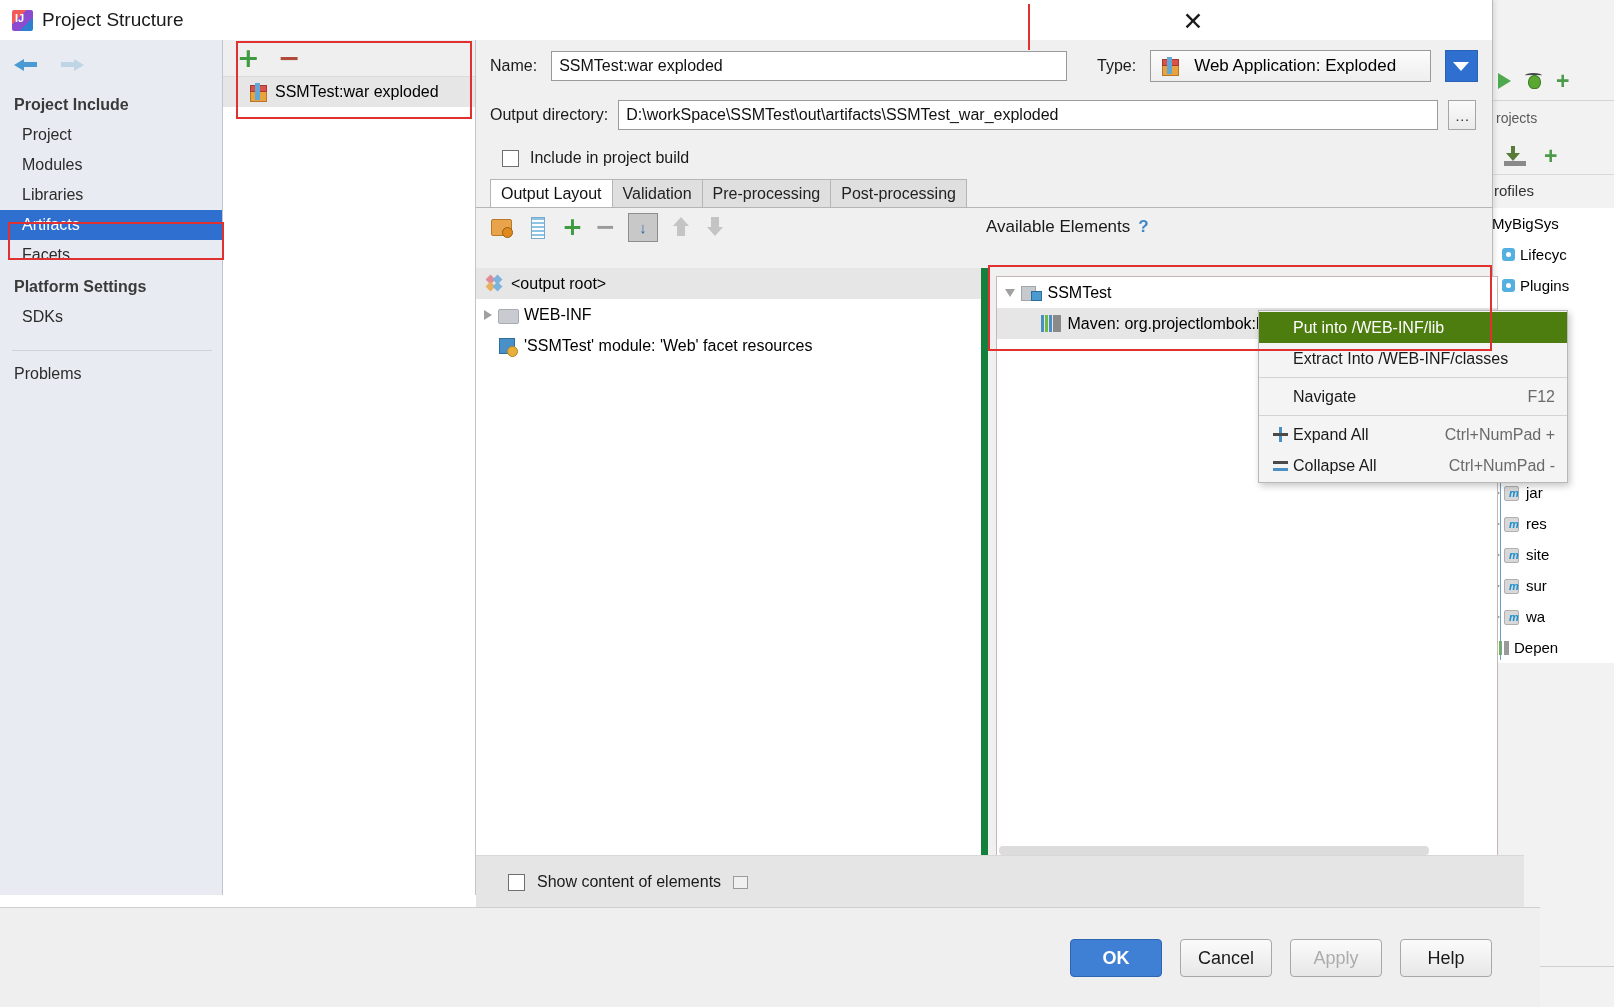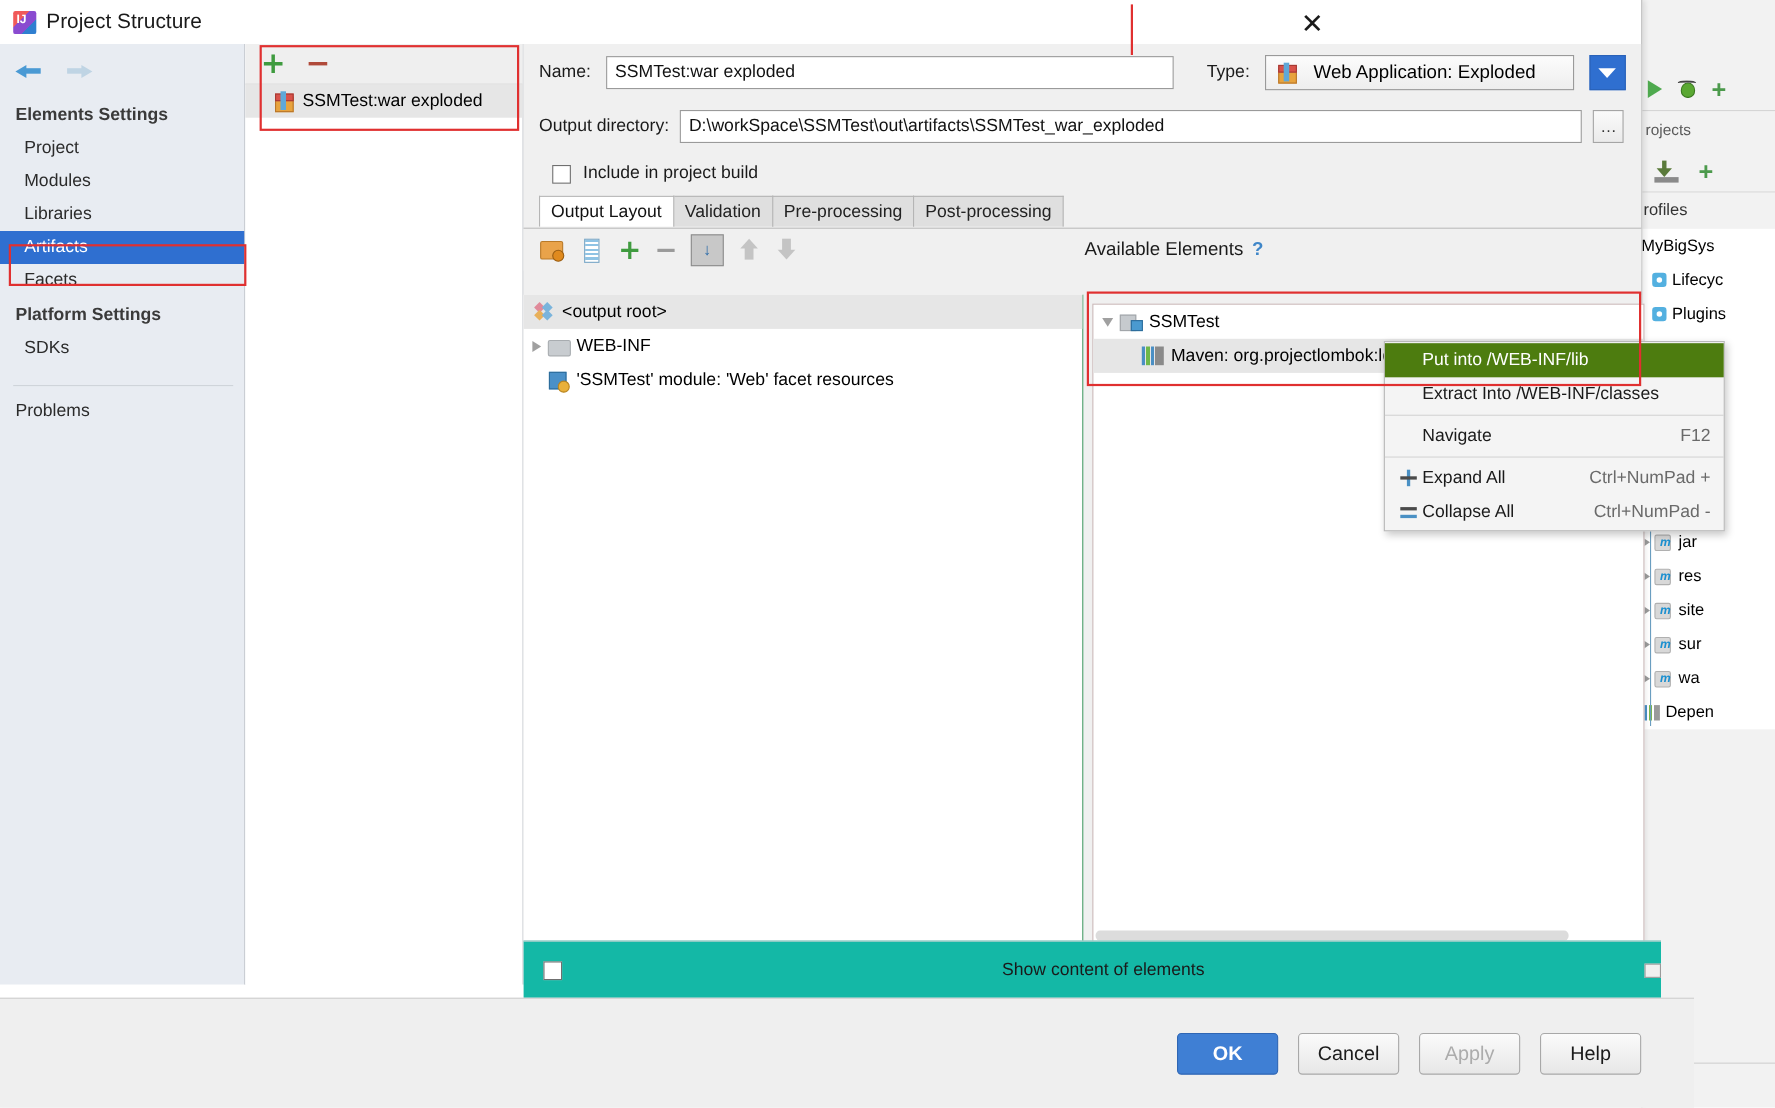--- a/index.html
+++ b/index.html
@@ -355,21 +355,21 @@
     box-sizing: border-box;
   }
   .cbx {
     width: 17px; height: 17px; border: 1px solid #6f6f6f;
     background: #ffffff; display: inline-block; flex: none;
     box-sizing: border-box; cursor: pointer;
   }
 
   
   .tabs {
-    display: flex; align-items: flex-start;
+    display: flex; align-items: center;
     padding-left: 14px; height: 29px;
     border-bottom: 1px solid #b5b5b5;
   }
   .tab {
     height: 28px; line-height: 28px; padding: 0 10px;
     font-size: 16px; cursor: pointer;
     border: 1px solid #b5b5b5; border-bottom: none;
     background: #dfdfdf; color: #222;
     margin-right: -1px; box-sizing: border-box;
   }
@@ -451,21 +451,21 @@
   }
 
   
   .tree-wrap {
     position: absolute; left: 0; top: 228px;
     width: 1016px; height: 588px;
     display: flex;
   }
   .tree-left {
     width: 508px; background: #ffffff; position: relative;
-    border-right: 1px solid #15803d;
+    border-right: 7px solid #15803d;
   }
   .tree-right {
     width: 508px; background: #f0f0f0; position: relative;
   }
   .tree-right-inner {
     position: absolute; left: 8px; top: 8px;
     width: 500px; height: 580px;
     background: #ffffff;
     border: 1px solid #c9b7b7;
   }
@@ -549,25 +549,24 @@
   .hscroll {
     position: absolute; left: 2px; bottom: 2px;
     width: 430px; height: 9px;
     background: #dcdcdc; border-radius: 4px; cursor: pointer;
   }
 
   
   .bottom-strip {
     position: absolute; left: 476px; top: 855px;
     width: 1016px; height: 52px;
-    background: #14b8a6;
+    background: #e5e5e5;
     border-top: 1px solid #d8d8d8;
     display: flex; align-items: center; gap: 12px;
-    padding-left: 18px;
-    justify-content: space-between;
+    padding-left: 32px;
   }
   .small-box {
     width: 15px; height: 13px; border: 1px solid #9a9a9a;
     background: #f0f0f0; display: inline-block; box-sizing: border-box;
   }
   .button-bar {
     position: absolute; left: 0; top: 907px;
     width: 1492px; height: 100px;
     background: #efefef;
     border-top: 1px solid #cfcfcf;
@@ -727,21 +726,21 @@
       <span class="title-icon"></span>
       <span class="title-text">Project Structure</span>
       <span class="close-btn">✕</span>
     </div>
 
     <div class="sidebar">
       <div class="nav-arrows">
         <span class="arrow-back"></span>
         <span class="arrow-fwd"></span>
       </div>
-      <div class="sb-group">Elements Settings</div>
+      <div class="sb-group">Project Include</div>
       <div class="sb-item">Project</div>
       <div class="sb-item">Modules</div>
       <div class="sb-item">Libraries</div>
       <div class="sb-item selected">Artifacts</div>
       <div class="sb-item">Facets</div>
       <div class="sb-group">Platform Settings</div>
       <div class="sb-item">SDKs</div>
       <div class="sb-sep"></div>
       <div class="sb-problems">Problems</div>
     </div>

